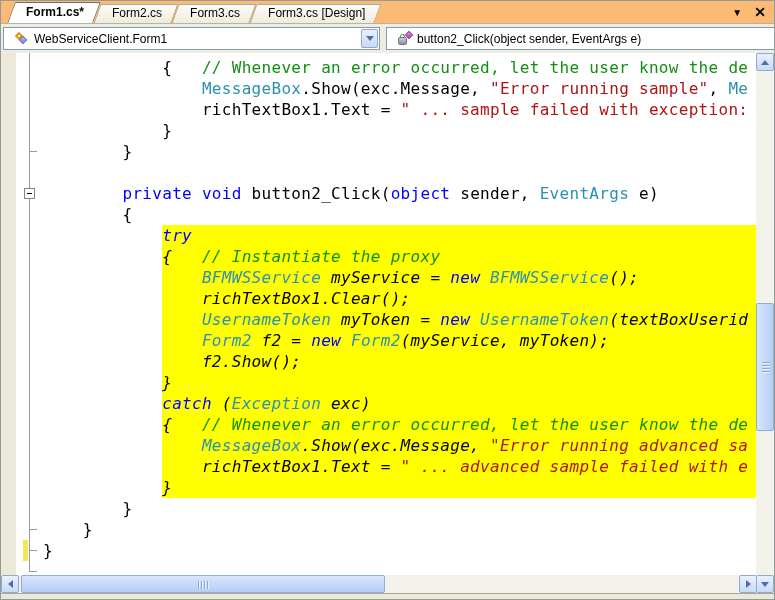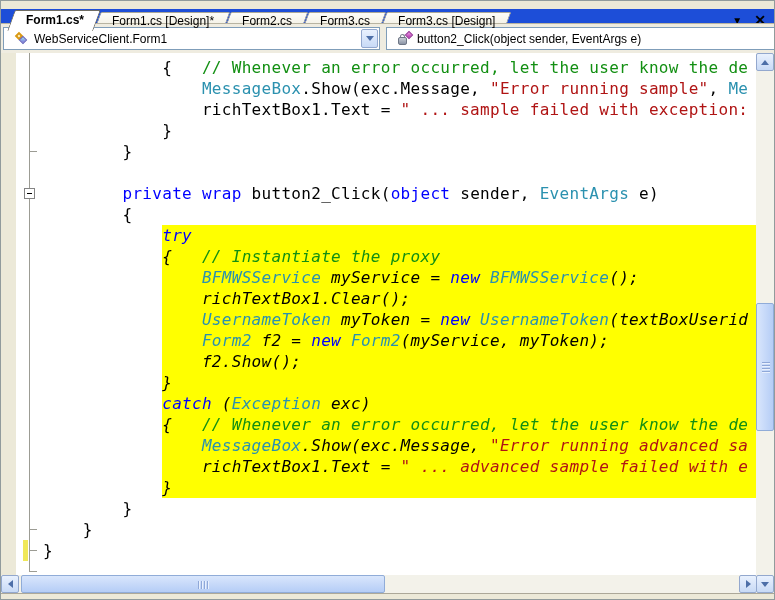--- a/index.html
+++ b/index.html
@@ -3,21 +3,21 @@
 <meta charset="utf-8">
 <style>
   html,body{margin:0;padding:0;background:#cfcfcf;}
   *{box-sizing:border-box;}
   .window{
     position:relative;width:775px;height:600px;background:#ECE9D8;
     border:1px solid #919B9C;overflow:hidden;
     font-family:"Liberation Sans",sans-serif;
   }
   
-  .tabstrip{position:absolute;left:0;top:8px;width:100%;height:22px;background:#1d4ed8;
+  .tabstrip{position:absolute;left:0;top:0;width:100%;height:22px;background:#fdba74;
     display:flex;align-items:flex-end;padding-left:10px;}
   .tab{position:relative;height:19px;line-height:18px;padding:0 13px 0 15px;
     font-size:12px;color:#000;white-space:nowrap;}
   .tab::before{content:"";position:absolute;inset:0;transform:skewX(-20deg);
     background:linear-gradient(#FDFCF8,#EFECDC);border:1px solid #ACA899;border-bottom:none;
     border-radius:2px 2px 0 0;}
   .tab.active{height:21px;line-height:20px;font-weight:bold;z-index:2;}
   .tab.active::before{background:#FFFFFF;border-color:#6F6D62;}
   .tab .lbl{position:relative;z-index:1;}
   .tab-controls{margin-left:auto;display:flex;align-items:center;gap:12px;
@@ -89,21 +89,20 @@
     border-top:1px solid #ACA899;}
 </style>
 </head>
 <body>
 
 <div class="window">
 
   <div class="tabstrip">
     <div id="tab-container" style="display:flex;align-items:flex-end;">
         <div class="tab active"><span class="lbl">Form1.cs*</span></div>
-        <div class="tab"><span class="lbl">Form1.cs [Design]*</span></div>
         <div class="tab"><span class="lbl">Form2.cs</span></div>
         <div class="tab"><span class="lbl">Form3.cs</span></div>
         <div class="tab"><span class="lbl">Form3.cs [Design]</span></div>
       </div>
     <div class="tab-controls">
       <span class="tab-overflow">▼</span>
       <span class="tab-close">✕</span>
     </div>
   </div>
 
@@ -140,21 +139,21 @@
     <div class="fold-tick" style="top:497px"></div>
     <div class="fold-corner"></div>
     <div class="fold-box"></div>
     <div class="code-lines" id="code-container">
         <div class="code-line"><span>            {   </span><span class="c">// Whenever an error occurred, let the user know the de</span></div>
         <div class="code-line"><span>                </span><span class="t">MessageBox</span><span>.Show(exc.Message, </span><span class="s">"Error running sample"</span><span>, </span><span class="t">Me</span></div>
         <div class="code-line"><span>                richTextBox1.Text = </span><span class="s">" ... sample failed with exception:</span></div>
         <div class="code-line"><span>            }</span></div>
         <div class="code-line"><span>        }</span></div>
         <div class="code-line"></div>
-        <div class="code-line"><span>        </span><span class="k">private</span><span> </span><span class="k">wrap</span><span> button2_Click(</span><span class="k">object</span><span> sender, </span><span class="t">EventArgs</span><span> e)</span></div>
+        <div class="code-line"><span>        </span><span class="k">private</span><span> </span><span class="k">void</span><span> button2_Click(</span><span class="k">object</span><span> sender, </span><span class="t">EventArgs</span><span> e)</span></div>
         <div class="code-line"><span>        {</span></div>
         <div class="code-line">            <span class="hl"><span class="k">try</span></span></div>
         <div class="code-line">            <span class="hl"><span>{   </span><span class="c">// Instantiate the proxy</span></span></div>
         <div class="code-line">            <span class="hl"><span>    </span><span class="t">BFMWSService</span><span> myService = </span><span class="k">new</span><span> </span><span class="t">BFMWSService</span><span>();</span></span></div>
         <div class="code-line">            <span class="hl"><span>    richTextBox1.Clear();</span></span></div>
         <div class="code-line">            <span class="hl"><span>    </span><span class="t">UsernameToken</span><span> myToken = </span><span class="k">new</span><span> </span><span class="t">UsernameToken</span><span>(textBoxUserid</span></span></div>
         <div class="code-line">            <span class="hl"><span>    </span><span class="t">Form2</span><span> f2 = </span><span class="k">new</span><span> </span><span class="t">Form2</span><span>(myService, myToken);</span></span></div>
         <div class="code-line">            <span class="hl"><span>    f2.Show();</span></span></div>
         <div class="code-line">            <span class="hl"><span>}</span></span></div>
         <div class="code-line">            <span class="hl"><span class="k">catch</span><span> (</span><span class="t">Exception</span><span> exc)</span></span></div>

